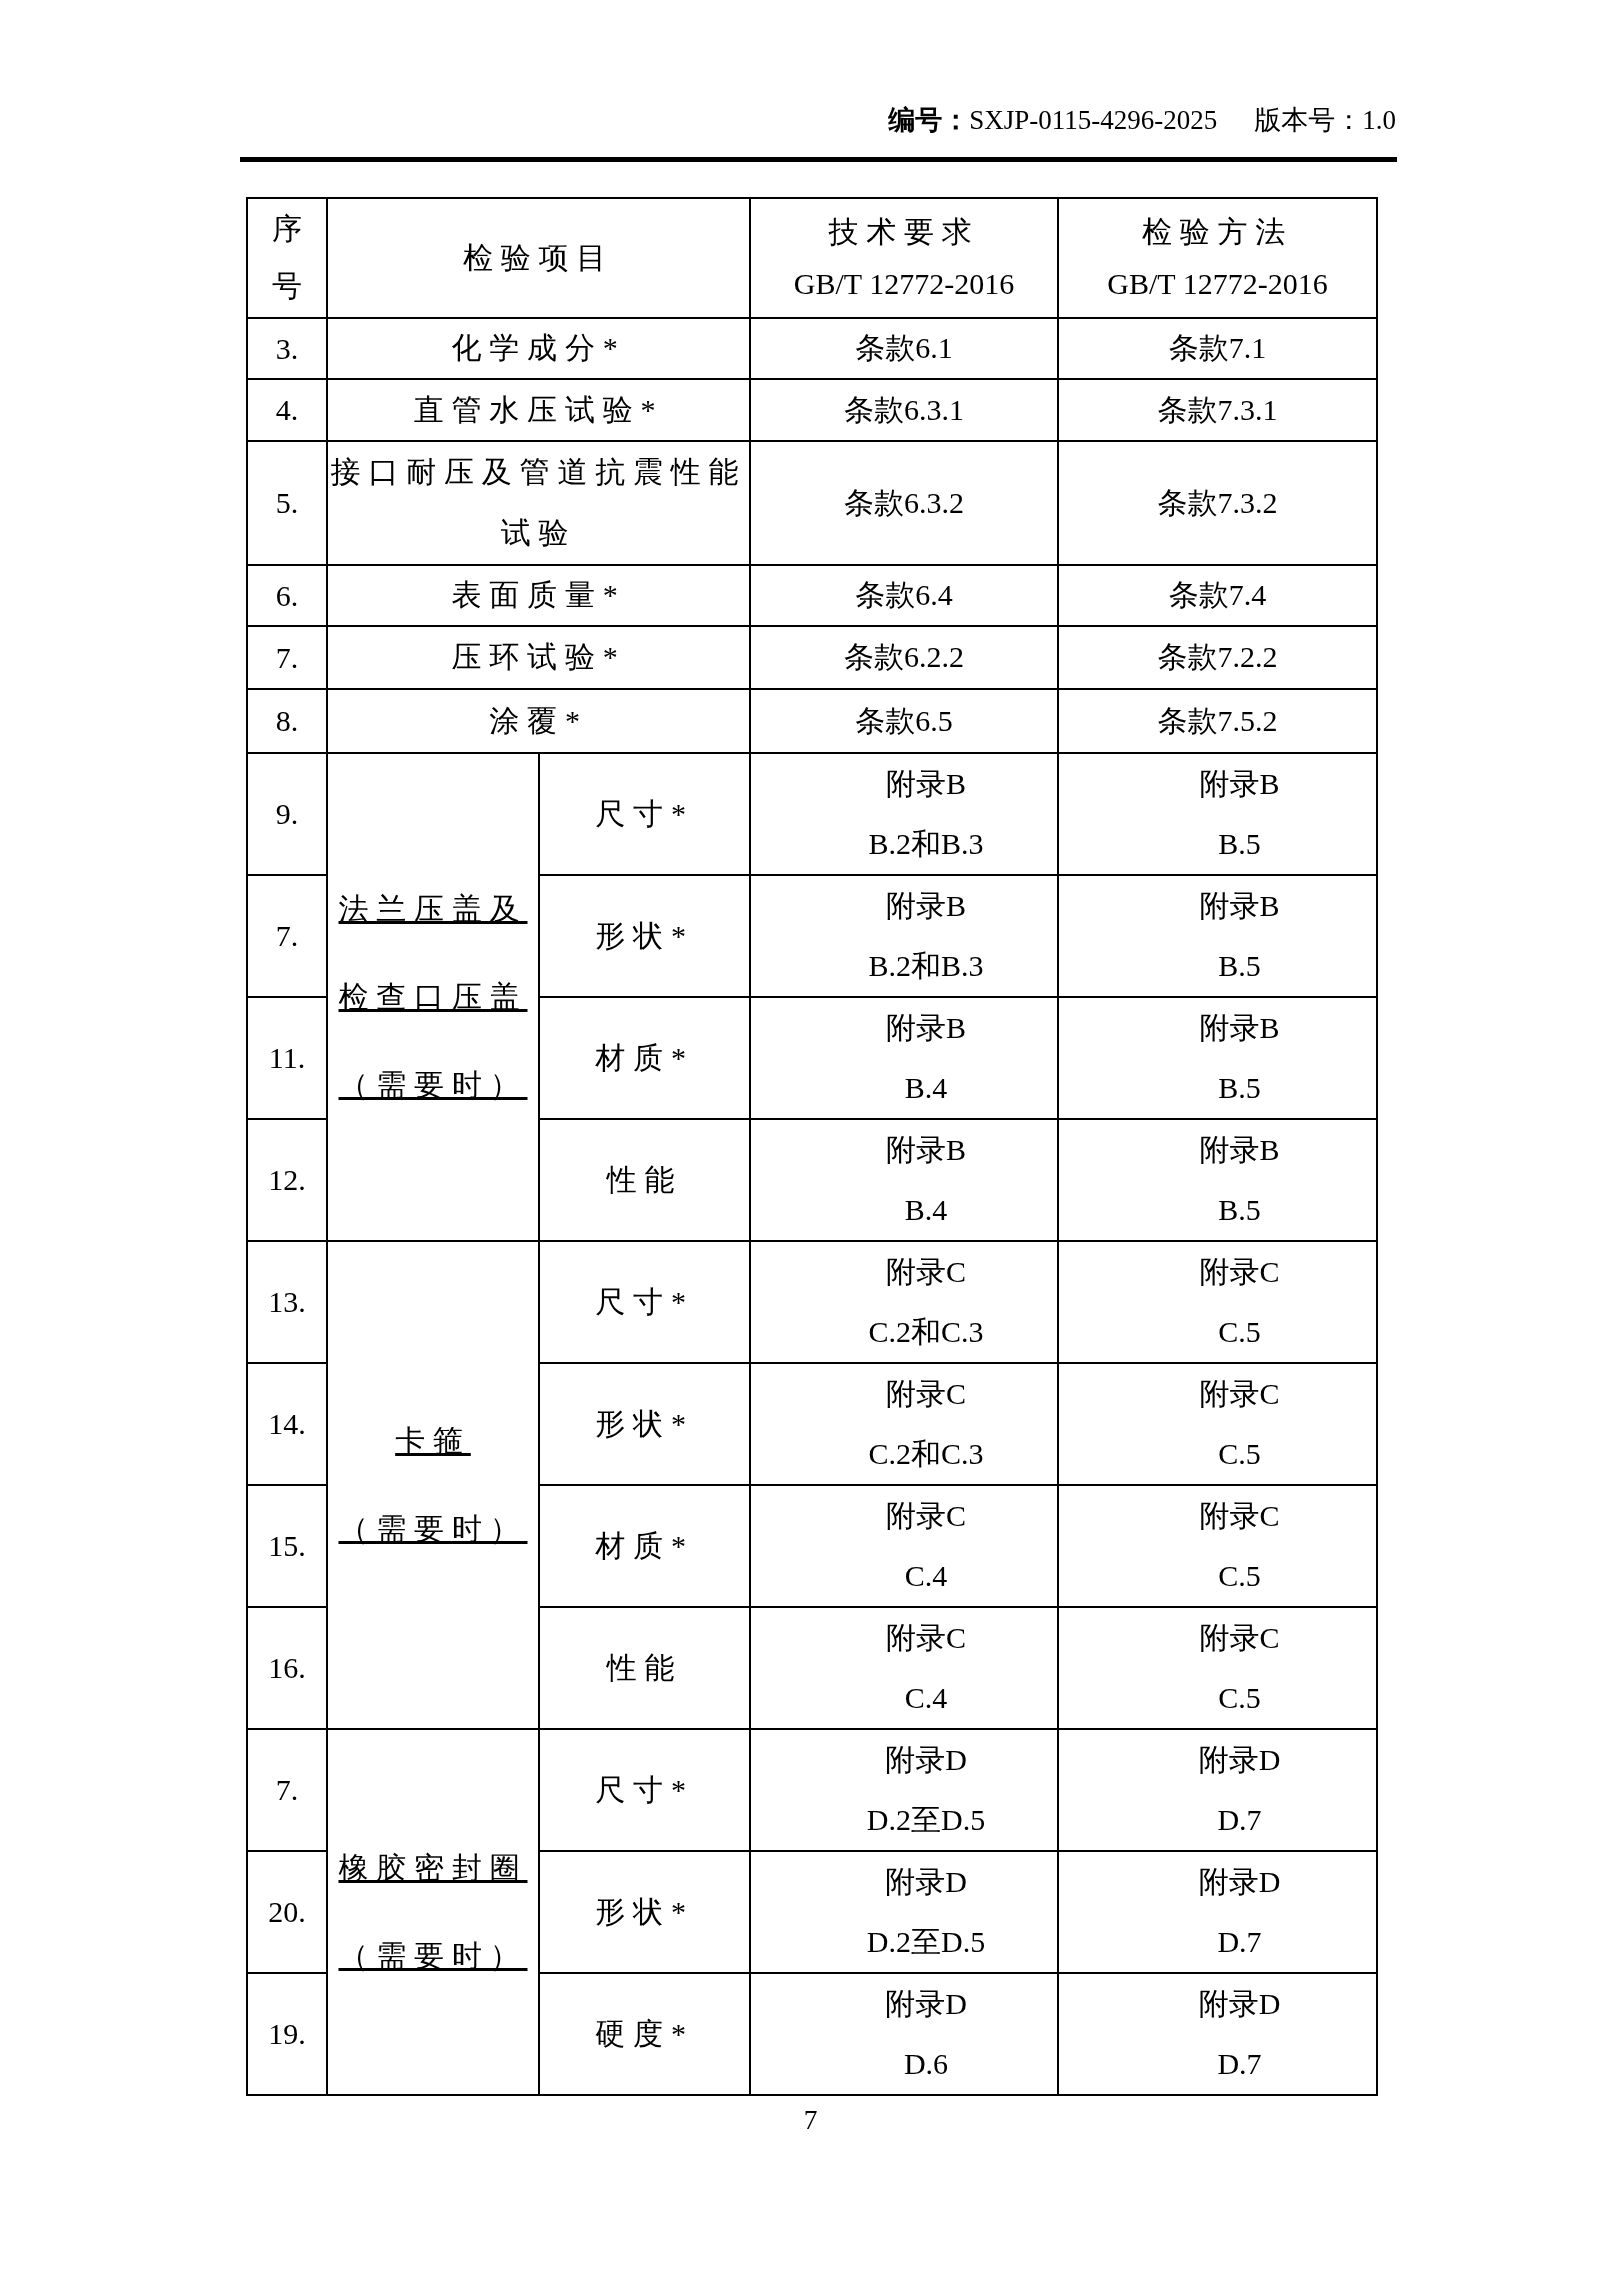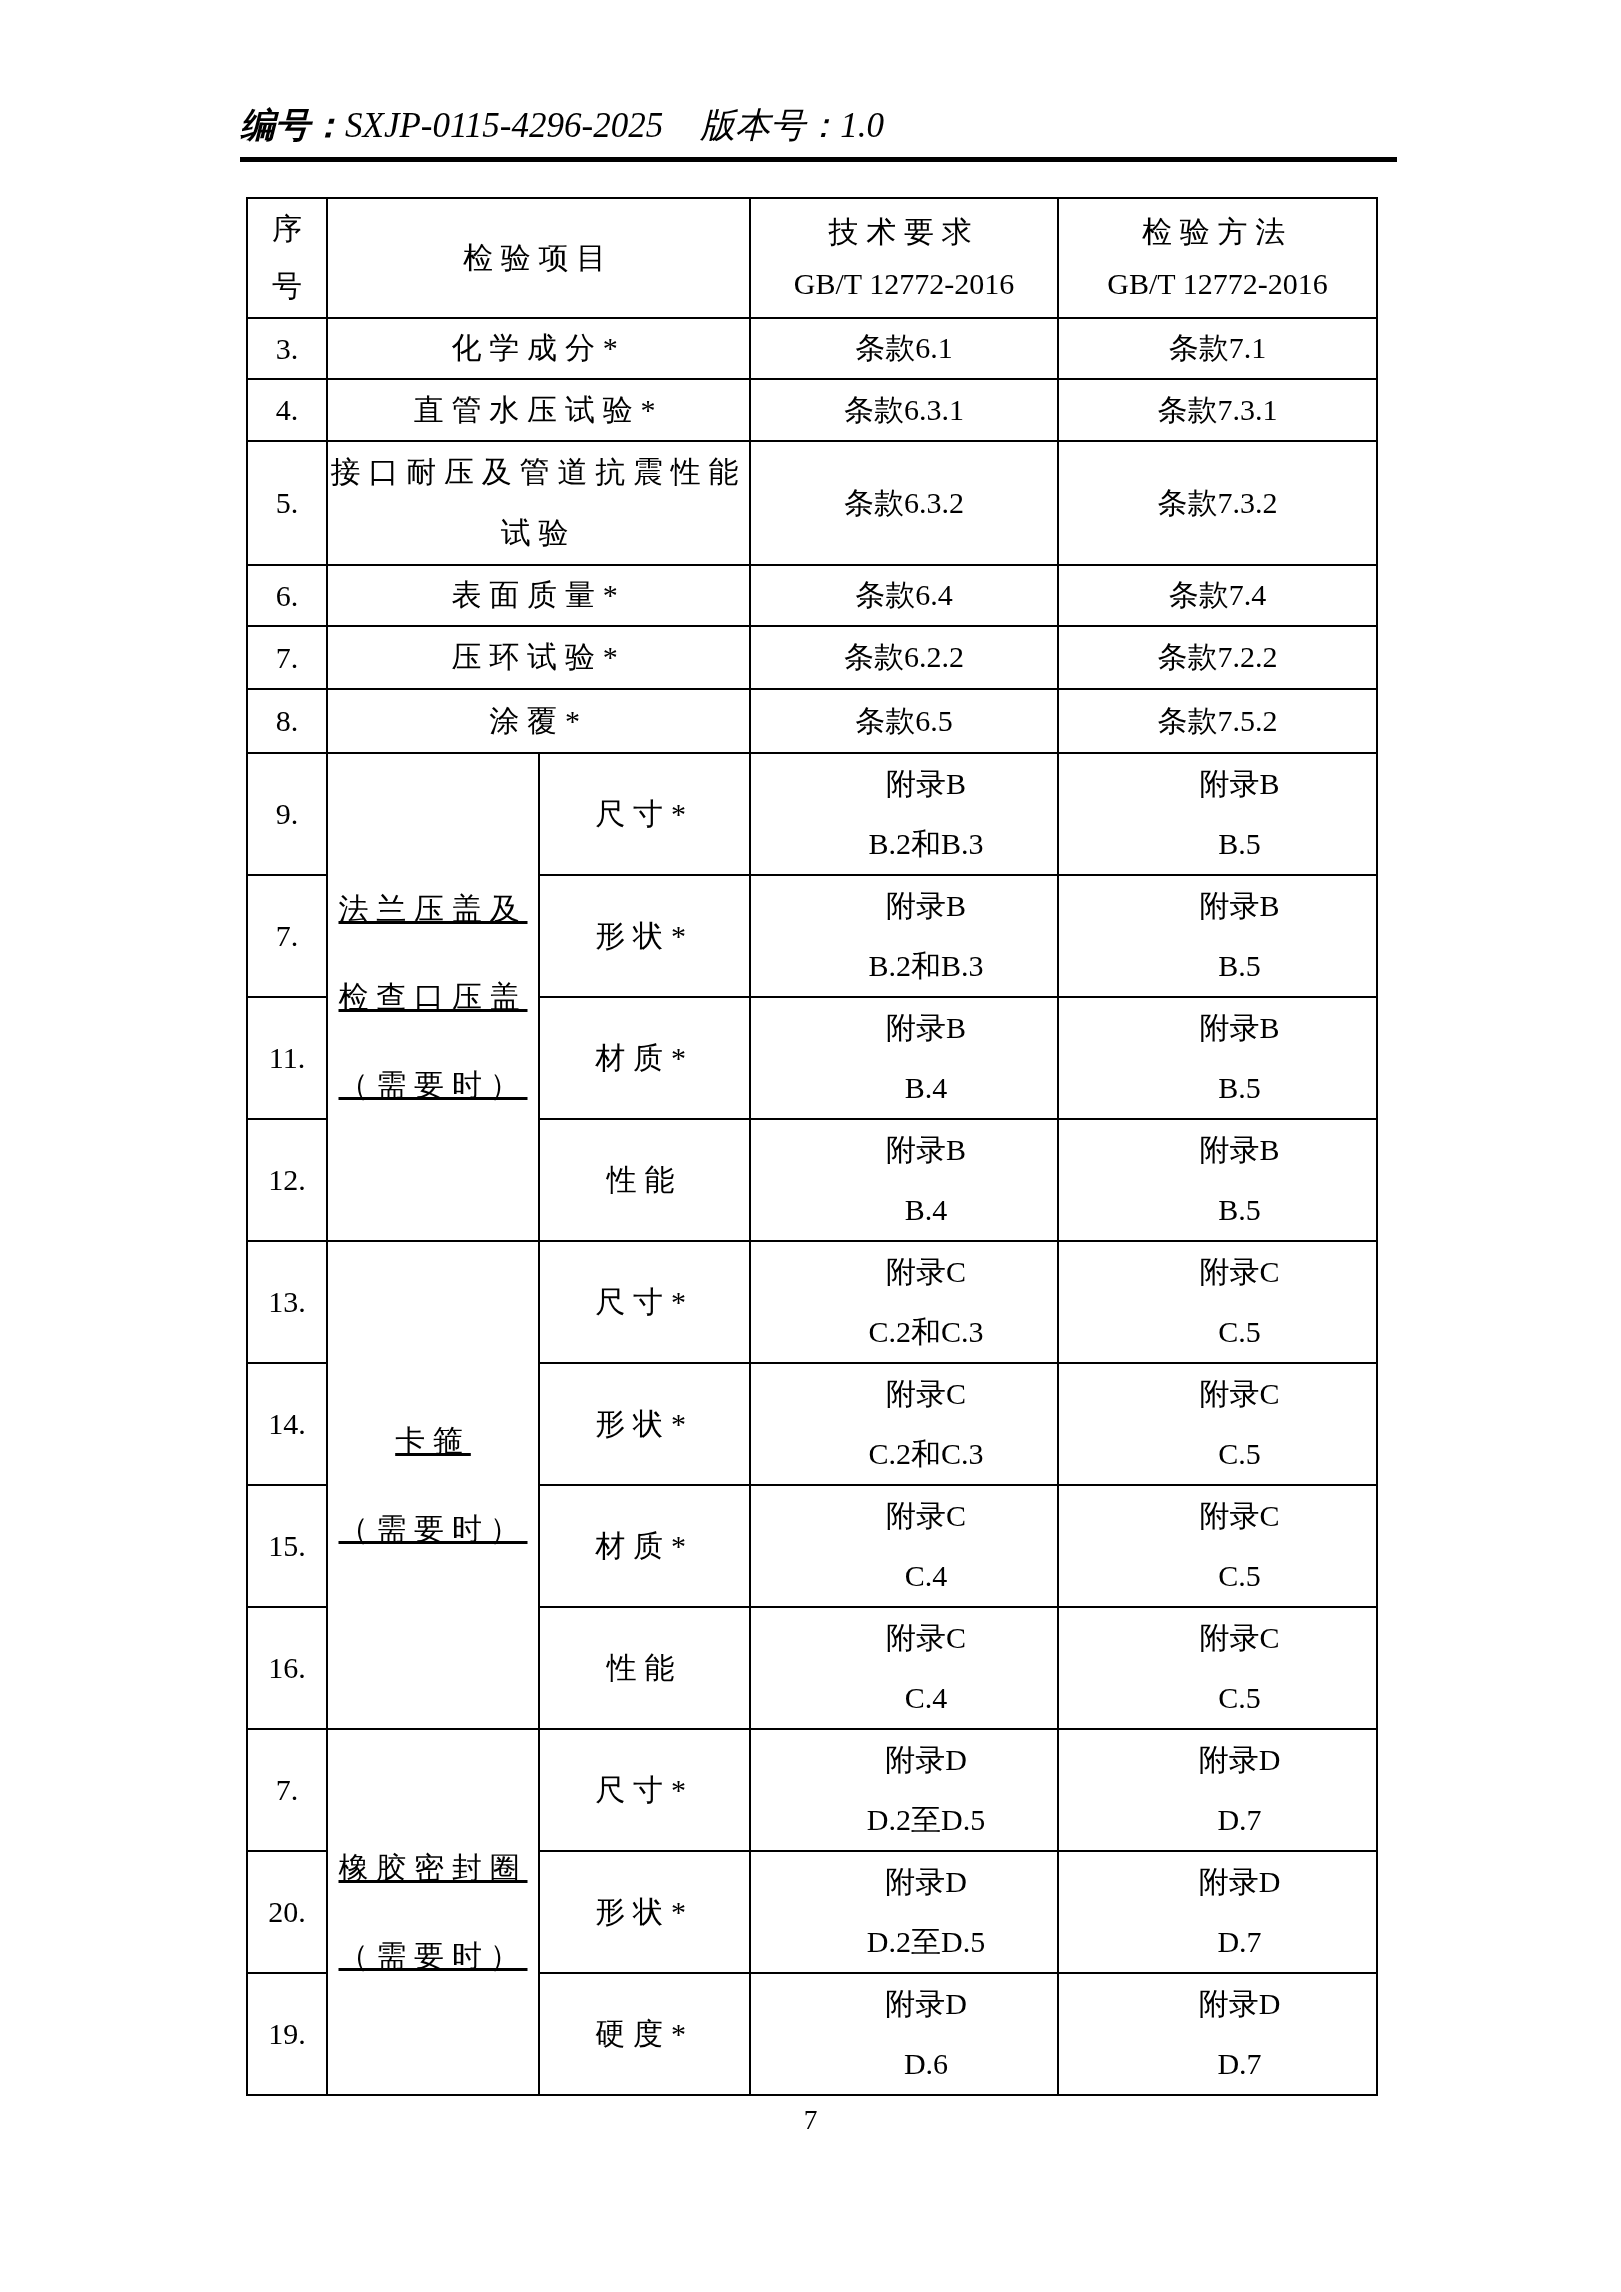--- a/index.html
+++ b/index.html
@@ -9,24 +9,23 @@
     font-family: "Liberation Serif", "DejaVu Serif", serif;
     color: #000;
     position: relative;
   }
   .page { position: absolute; inset: 0; background: #fff; }
 
   
   .doc-header {
     position: absolute;
     left: 240px; top: 102px; width: 1156px;
-    text-align: left;
-    font-size: 35px;
+    text-align: right;
+    font-size: 27px;
     white-space: nowrap;
-    font-style: italic;
   }
   .doc-header .lbl-bold { font-weight: bold; }
   .doc-header .ver { margin-left: 37px; }
   .header-rule {
     position: absolute;
     left: 240px; top: 157px; width: 1157px; height: 4.9px;
     background: #000;
   }
 
   

